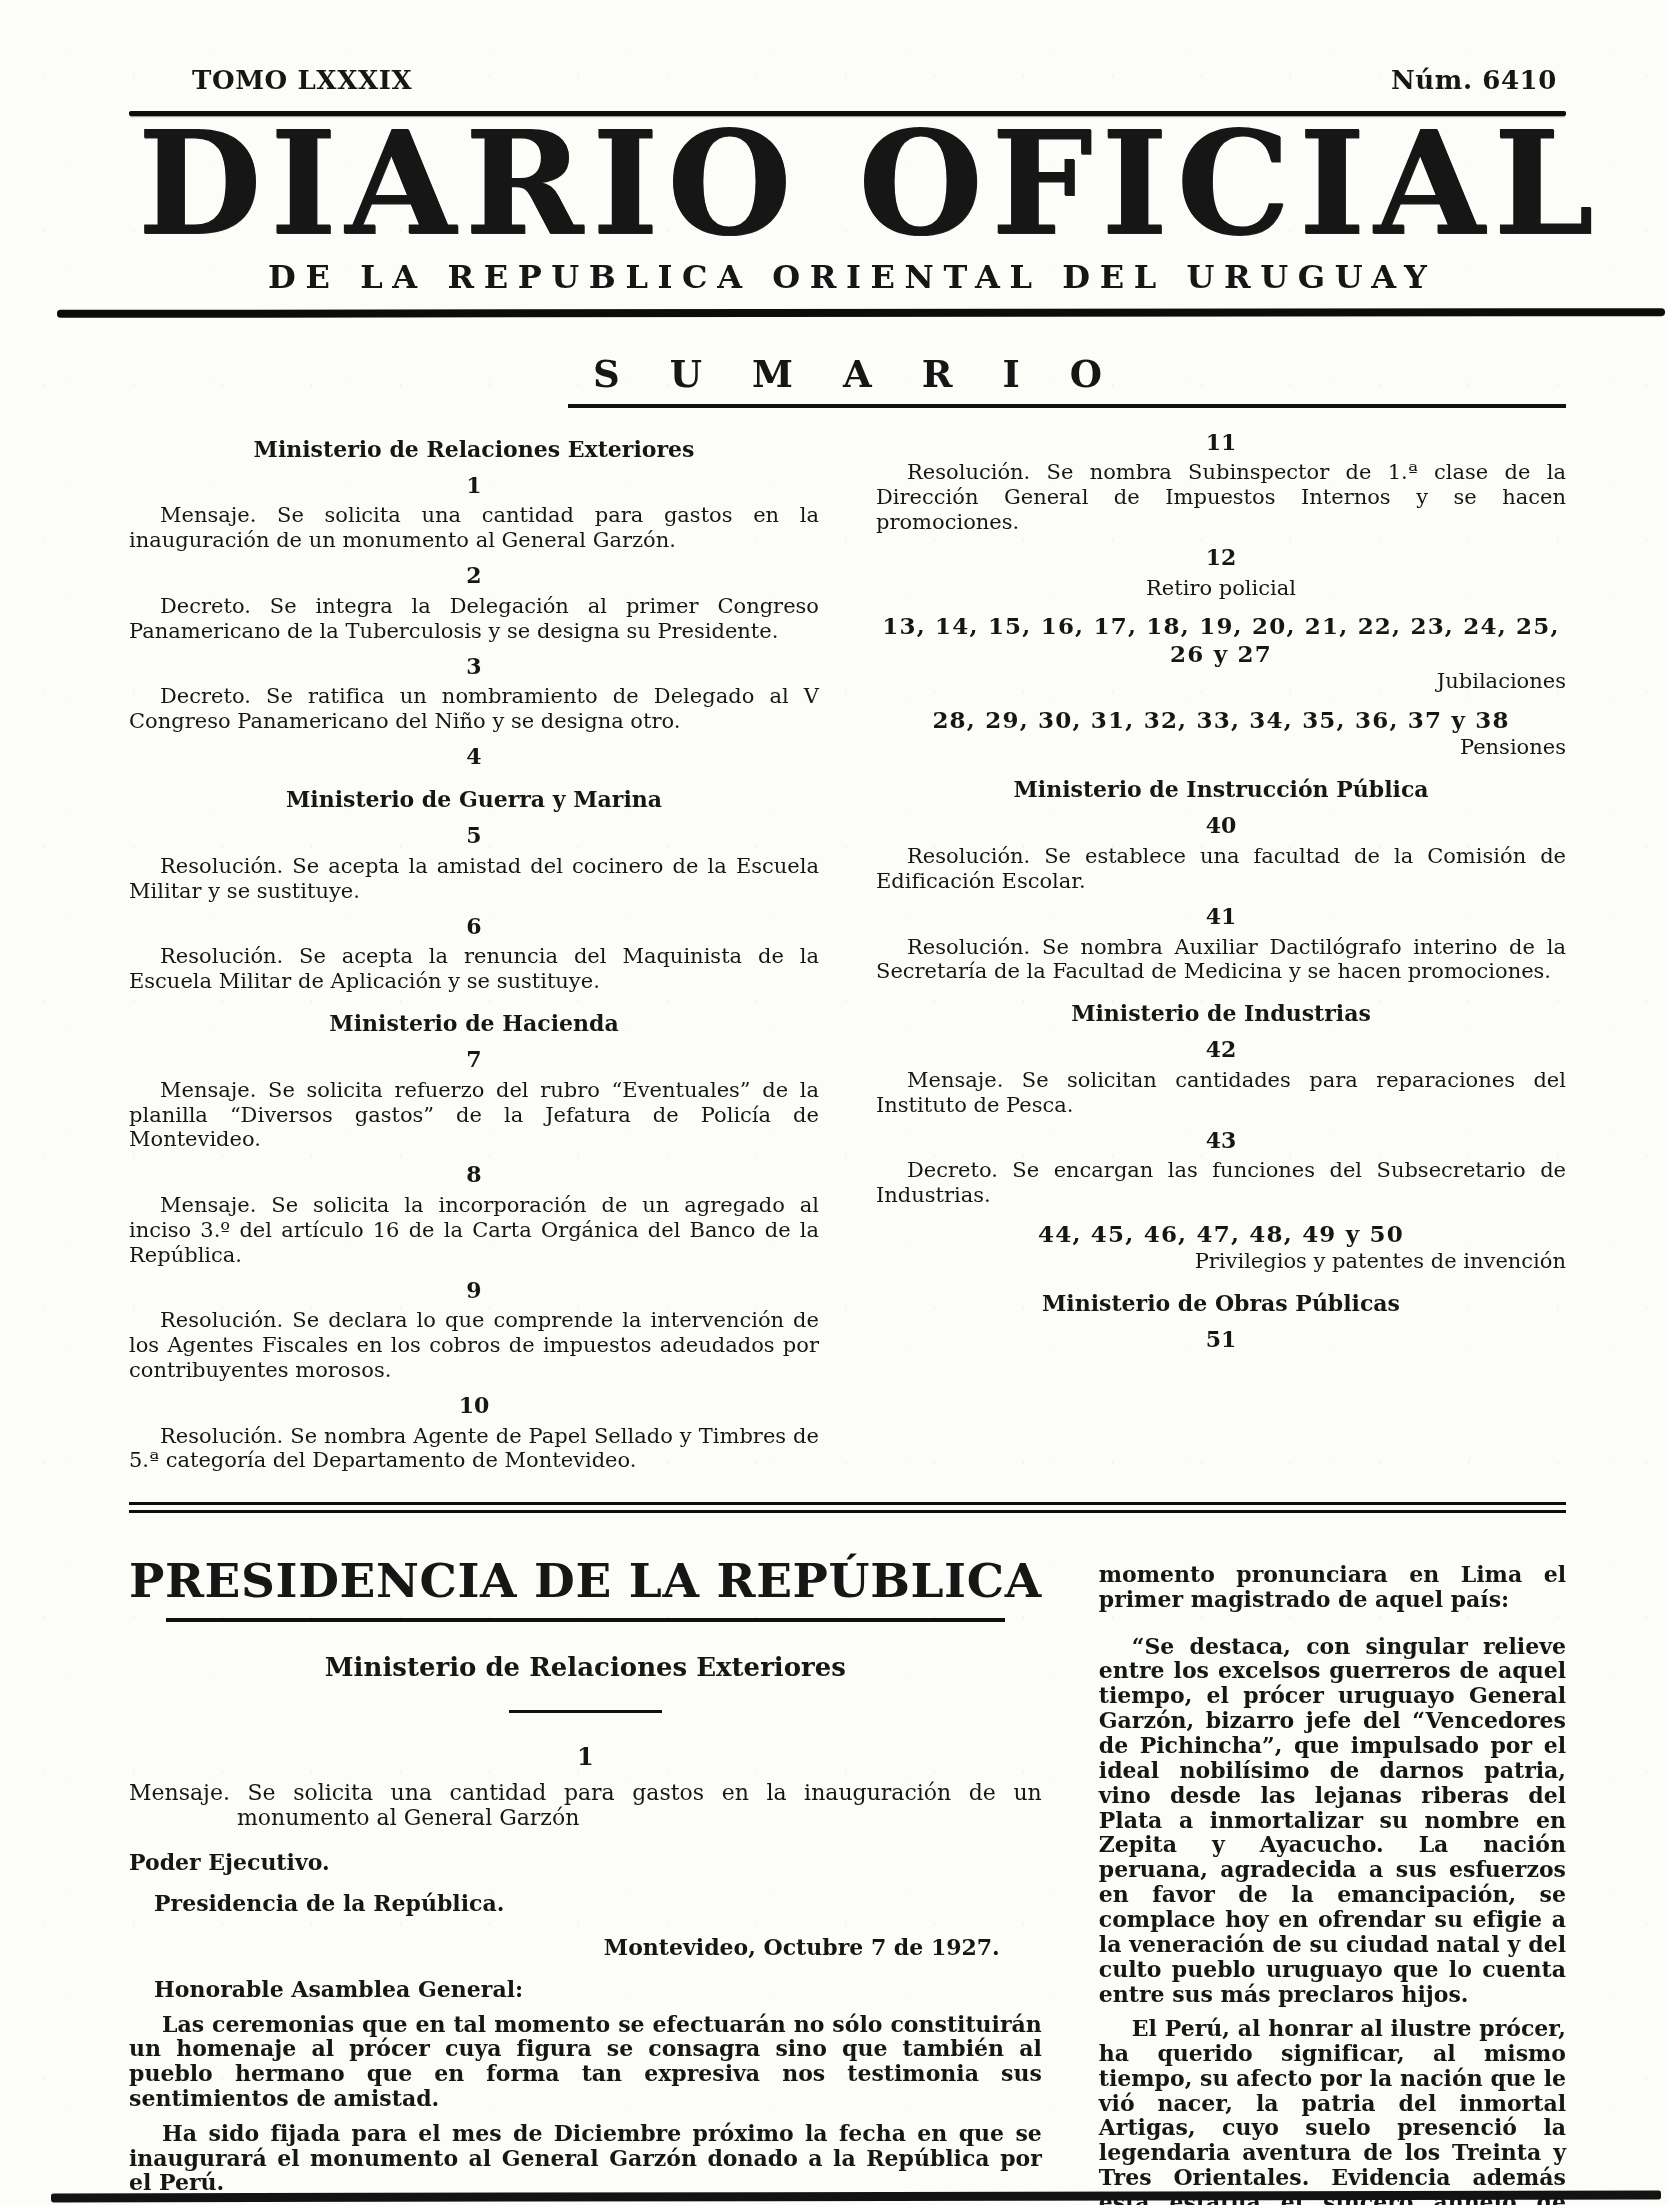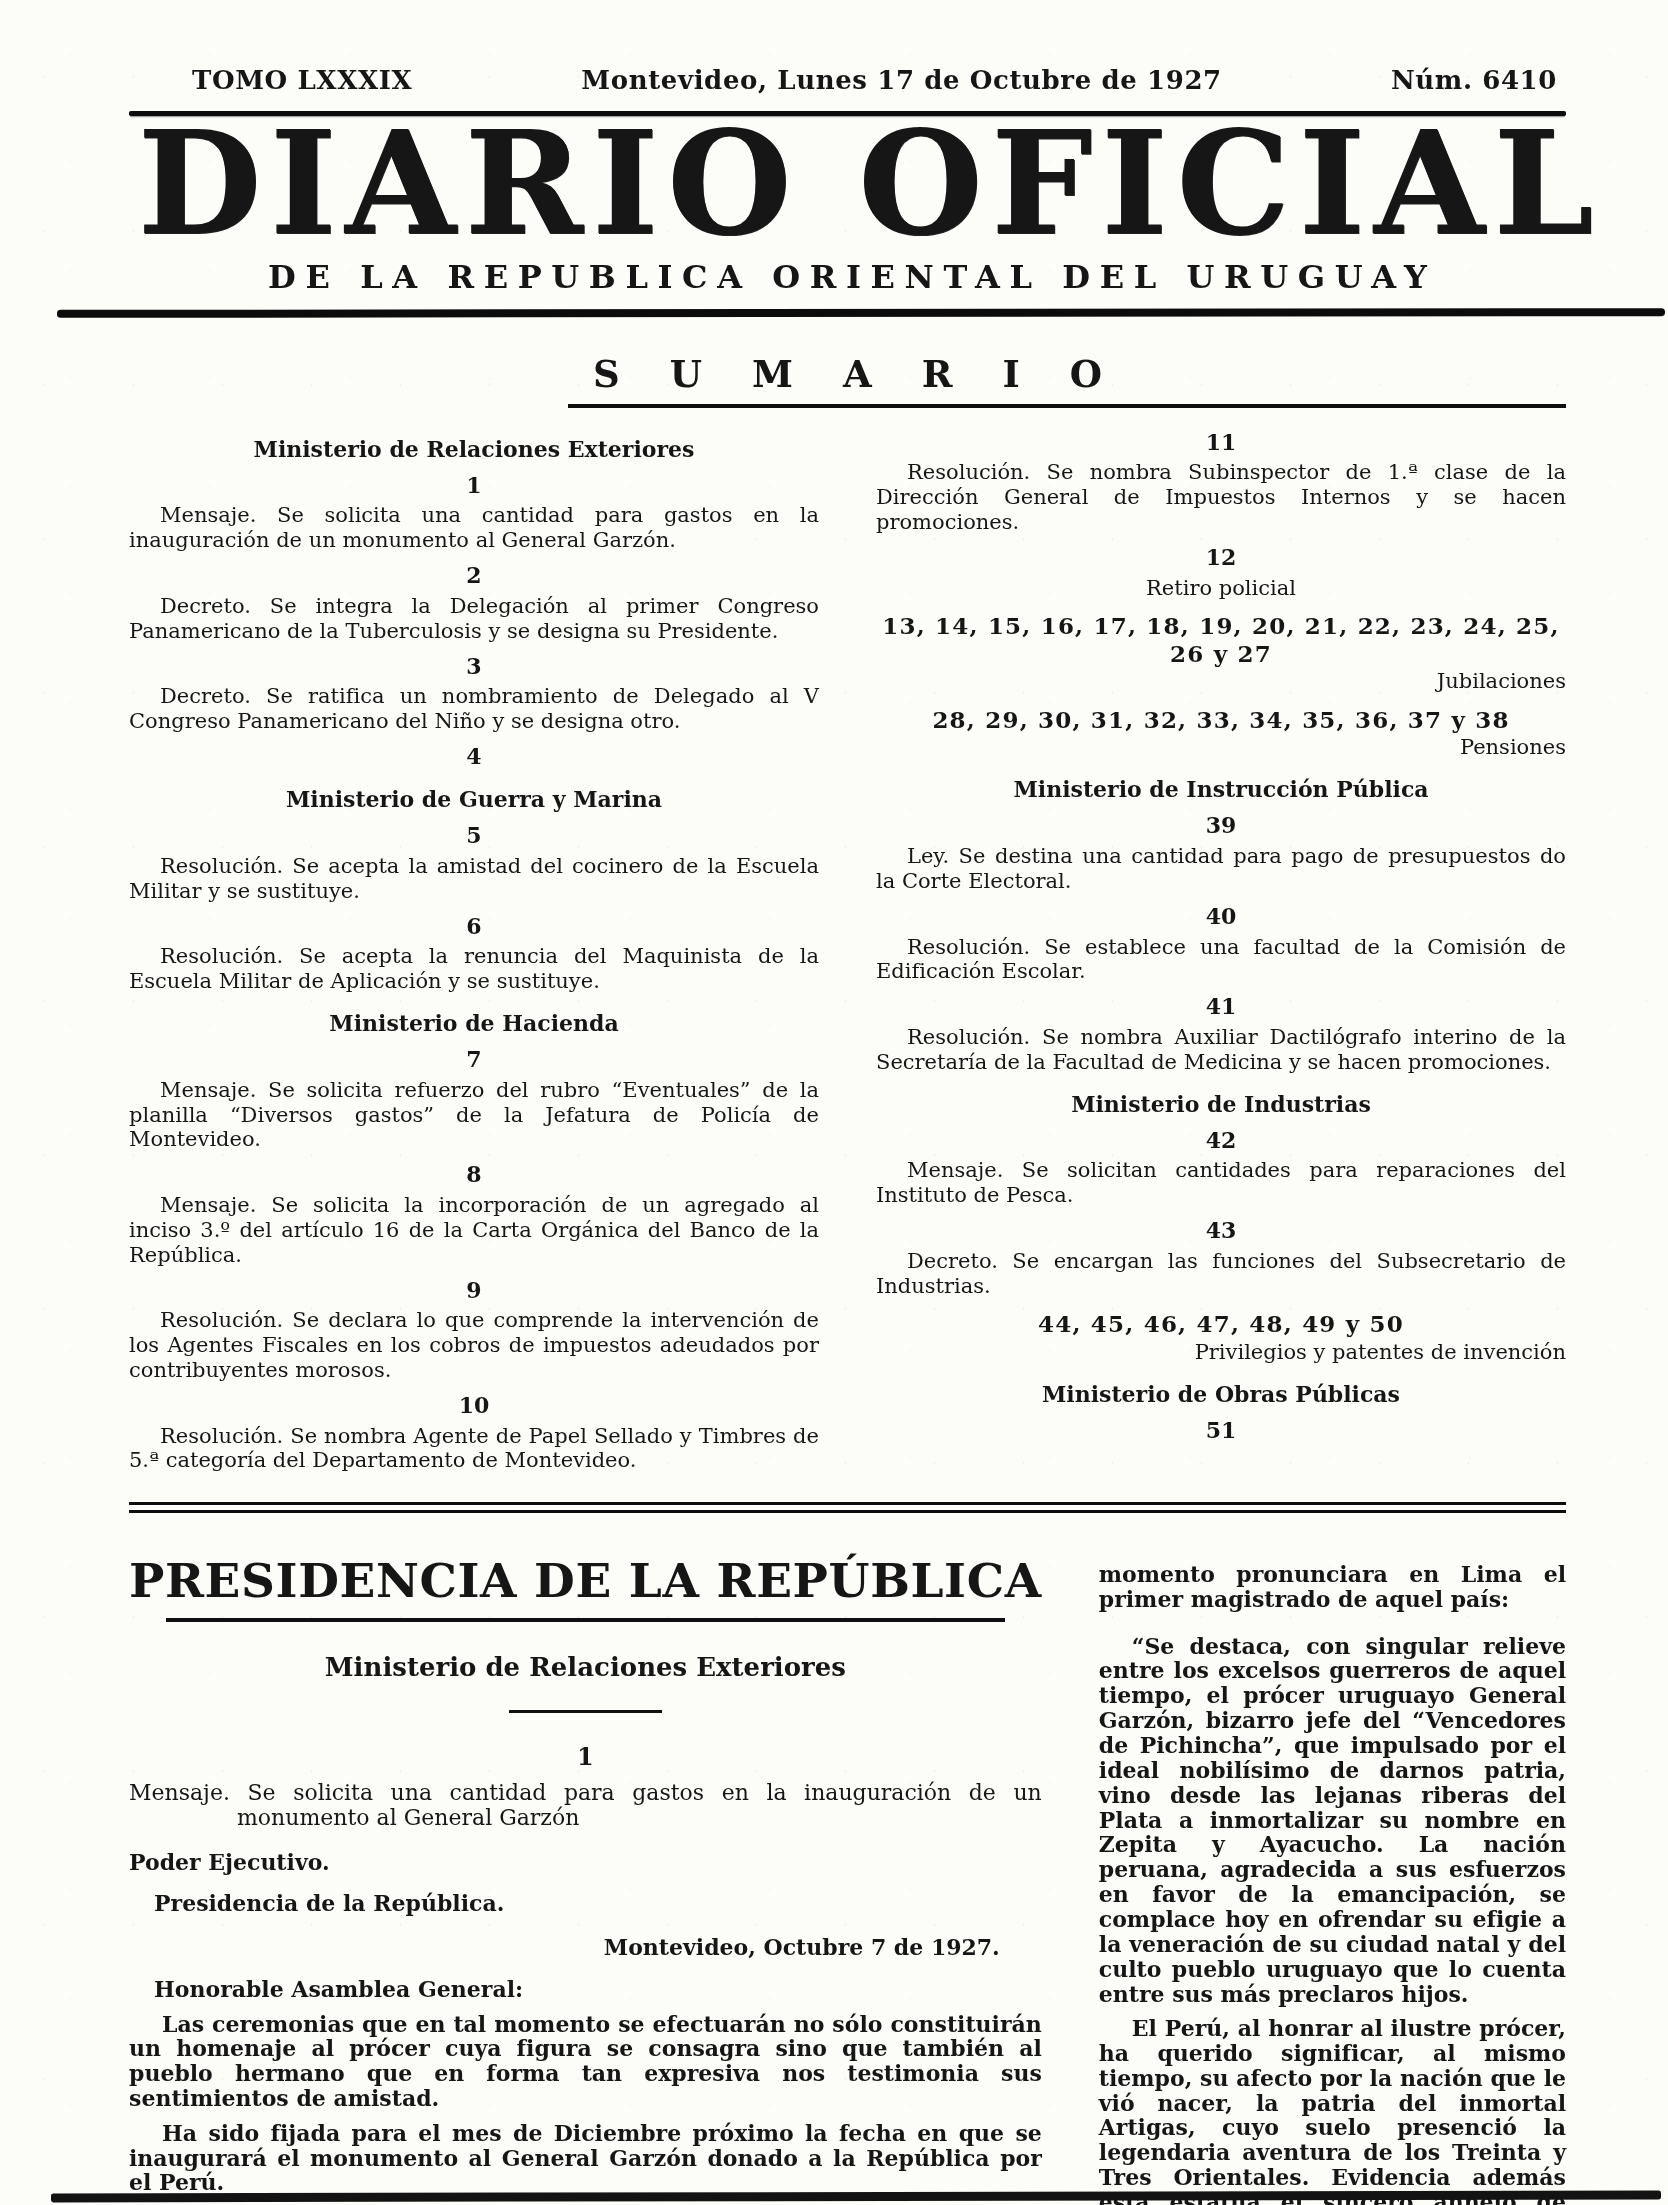--- a/index.html
+++ b/index.html
@@ -200,21 +200,20 @@
     transform: rotate(-0.1deg);
   }
 </style>
 </head>
 <body>
 
 <div class="page">
 
   <header class="top-header">
     <span>TOMO LXXXIX</span>
-    <span>Montevideo, Lunes 17 de Octubre de 1927</span>
     <span>Núm. 6410</span>
   </header>
 
   <div class="header-rule"></div>
 
   <div class="masthead">
     <div class="masthead-title">DIARIO OFICIAL</div>
     <div class="masthead-sub">DE LA REPUBLICA ORIENTAL DEL URUGUAY</div>
   </div>
 
@@ -301,24 +300,20 @@
 
             <p class="sum-text">28, 29, 30, 31, 32, 33, 34, 35, 36, 37 y 38</p>
           </div>
           <div class="sum-item t-center">
 
             <p class="sum-text">Pensiones</p>
           </div>
           <div class="sum-item t-section">
 
             <p class="sum-text">Ministerio de Instrucción Pública</p>
-          </div>
-          <div class="sum-item t-entry">
-            <div class="sum-num">39</div>
-            <p class="sum-text">Ley. Se destina una cantidad para pago de presupuestos do la Corte Electoral.</p>
           </div>
           <div class="sum-item t-entry">
             <div class="sum-num">40</div>
             <p class="sum-text">Resolución. Se establece una facultad de la Comisión de Edificación Escolar.</p>
           </div>
           <div class="sum-item t-entry">
             <div class="sum-num">41</div>
             <p class="sum-text">Resolución. Se nombra Auxiliar Dactilógrafo interino de la Secretaría de la Facultad de Medicina y se hacen promociones.</p>
           </div>
           <div class="sum-item t-section">

